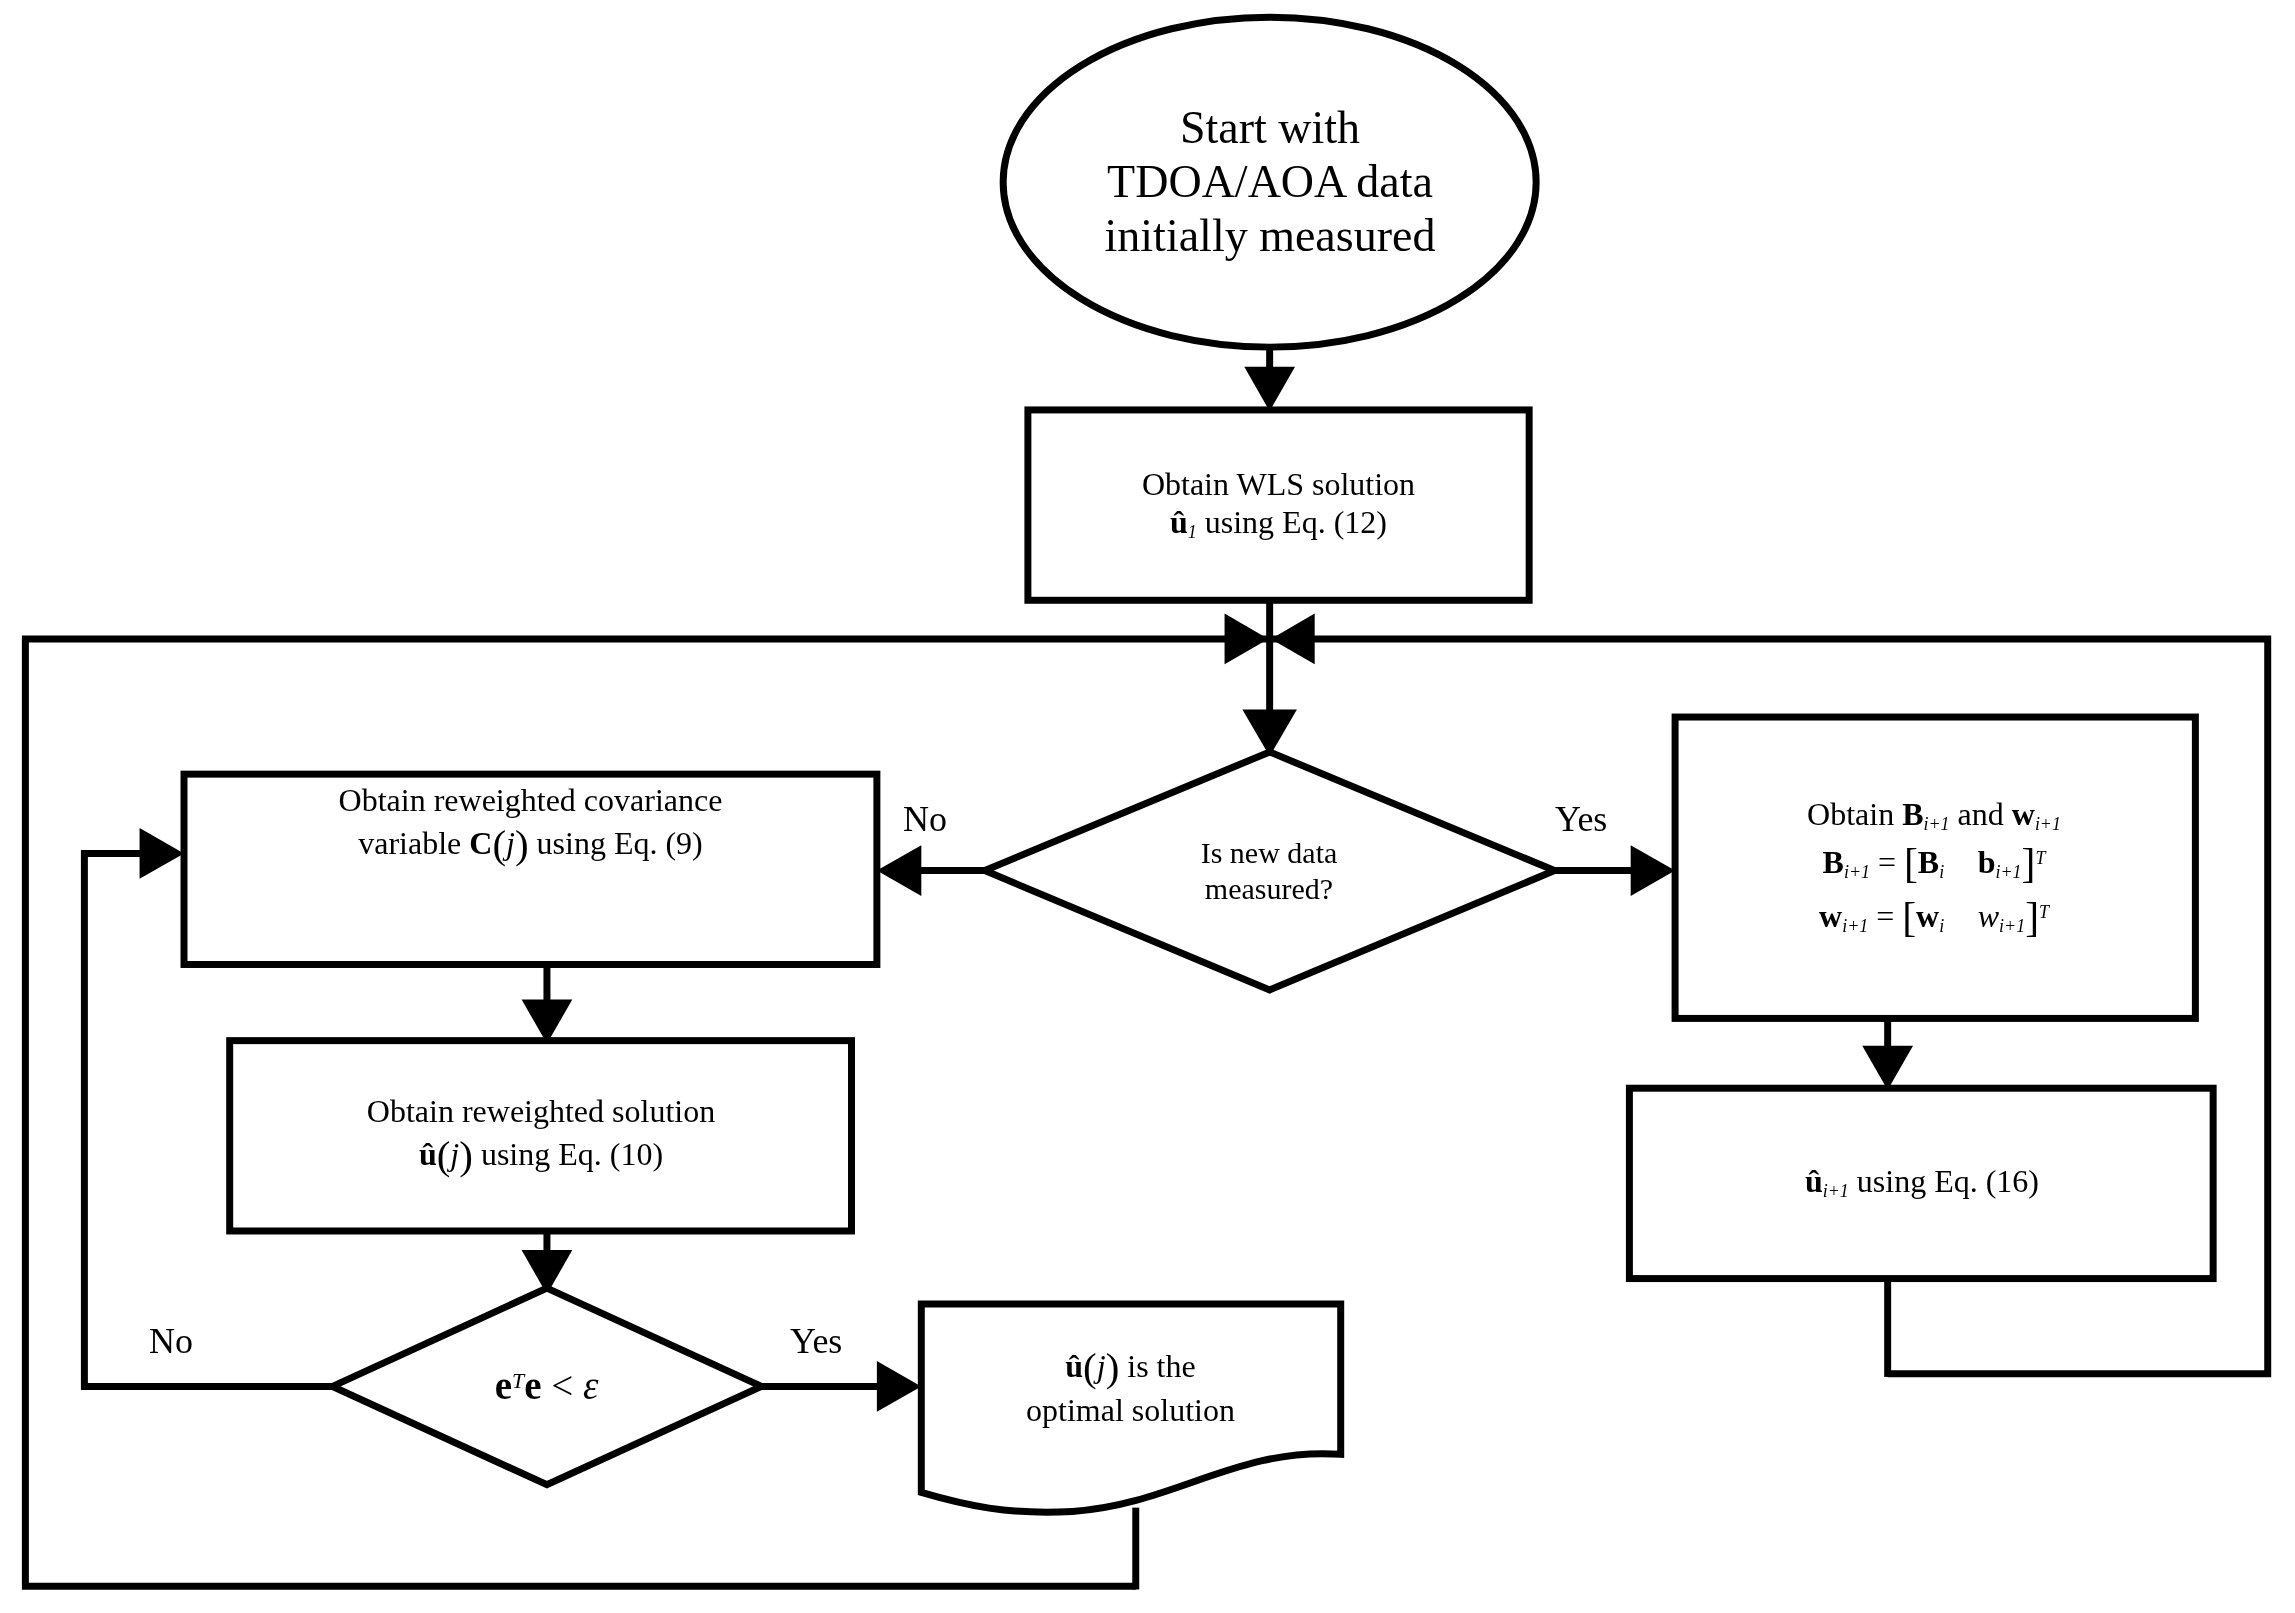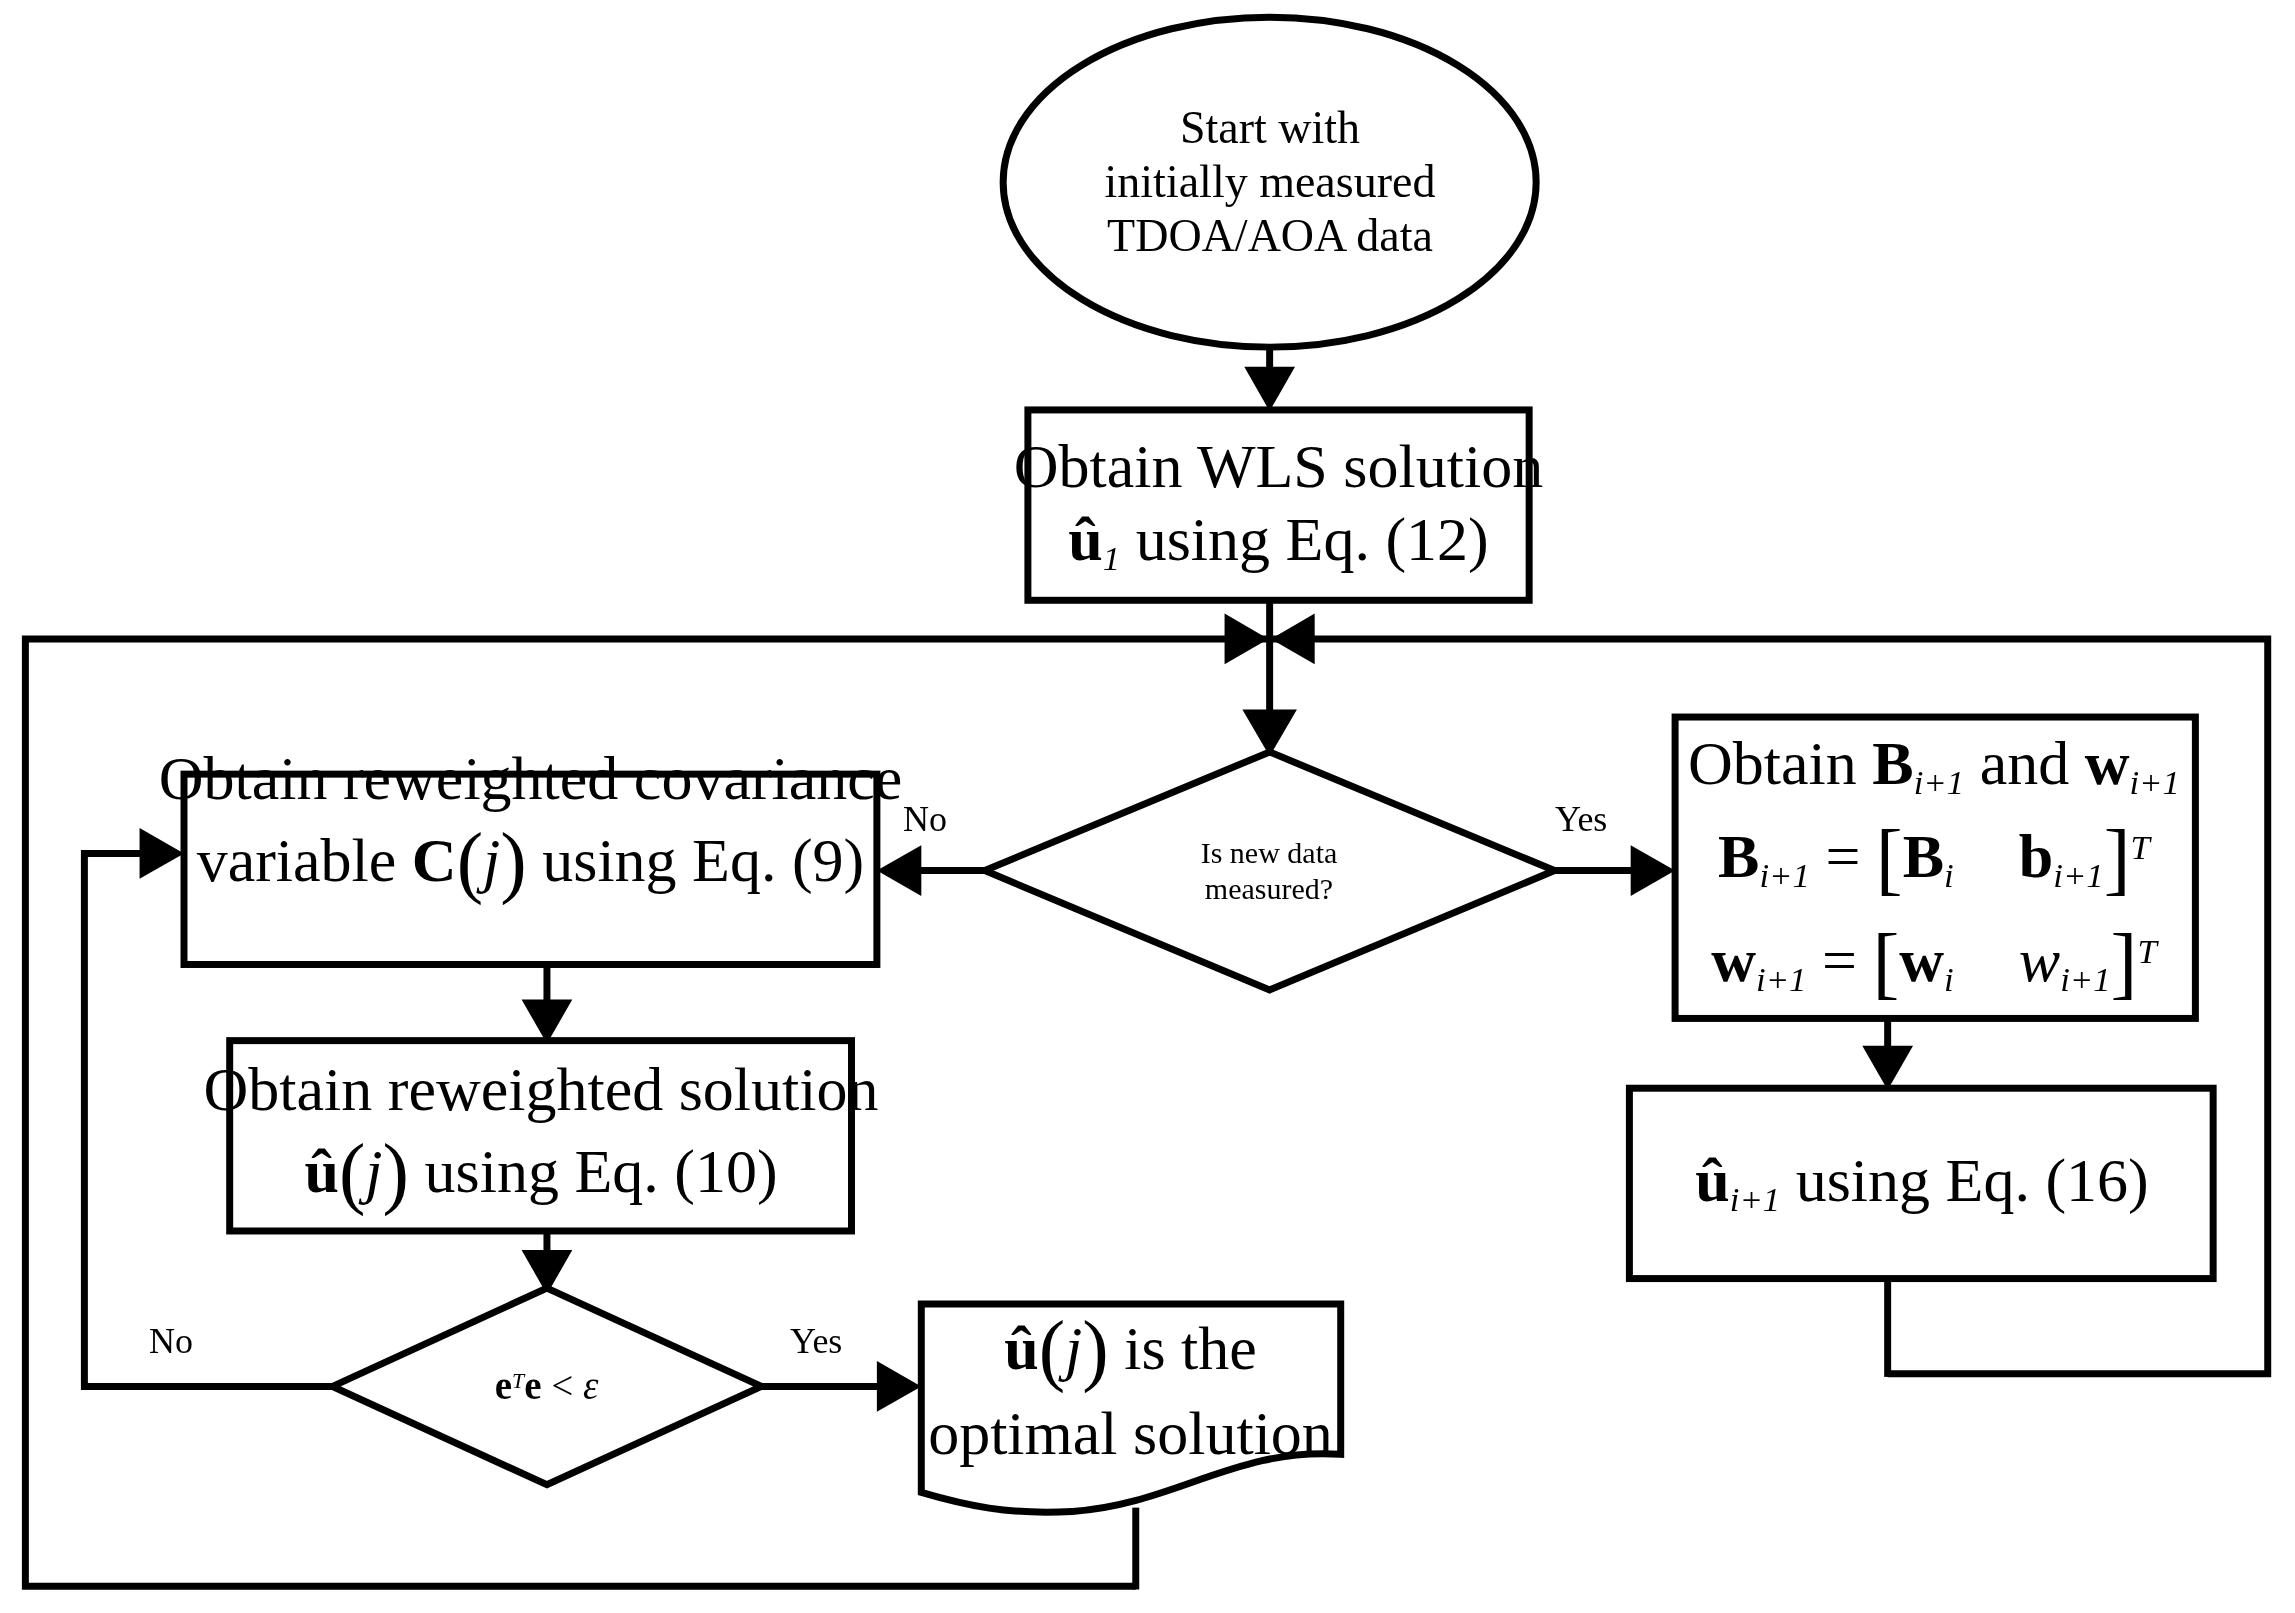--- a/index.html
+++ b/index.html
@@ -52,21 +52,21 @@
     justify-content: center;
     text-align: center;
     color: #000;
     line-height: 1.18;
     white-space: nowrap;
     pointer-events: none;
   }
   .tbox .ln { display: block; }
   .f-serif { font-family: "Liberation Serif", "DejaVu Serif", serif; }
   .sz-start { font-size: 46px; }
-  .sz-proc  { font-size: 62px; }
+  .sz-proc  { font-size: 32px; }
   .sz-dec   { font-size: 30px; }
   .sz-math  { font-size: 39px; }
   b.vec { font-weight: bold; font-style: normal; }
   i.it  { font-style: italic; }
   sub.sb {
     font-size: 0.56em;
     font-style: italic;
     vertical-align: -0.30em;
     letter-spacing: 0;
   }
@@ -155,22 +155,22 @@
     <polygon class="arrowhead" points="2975,1718 2935,1648 3015,1648"></polygon>
 
     <rect class="shape-stroke" x="2568" y="1715" width="920" height="300"></rect>
 
     <line class="conn" x1="2975" y1="2015" x2="2975" y2="2170"></line>
 
   </svg>
 
   <div class="tbox sz-start f-serif" style="left:1010px; top:63px; width:520px; height:238px;">
     <span class="ln">Start with</span>
+    <span class="ln">TDOA/AOA data</span>
     <span class="ln">initially measured</span>
-    <span class="ln">TDOA/AOA data</span>
   </div>
 
   <div class="tbox sz-proc f-serif" style="left:1028px; top:410px; width:501px; height:190px;">
     <span class="ln">Obtain WLS solution</span>
     <span class="ln"><b class="vec">û</b><sub class="sb">1</sub><span> using Eq. (12)</span></span>
   </div>
 
   <div class="tbox sz-dec f-serif" style="left:1066px; top:807px; width:406px; height:127px;">
     <span class="ln">Is new data</span>
     <span class="ln">measured?</span>

